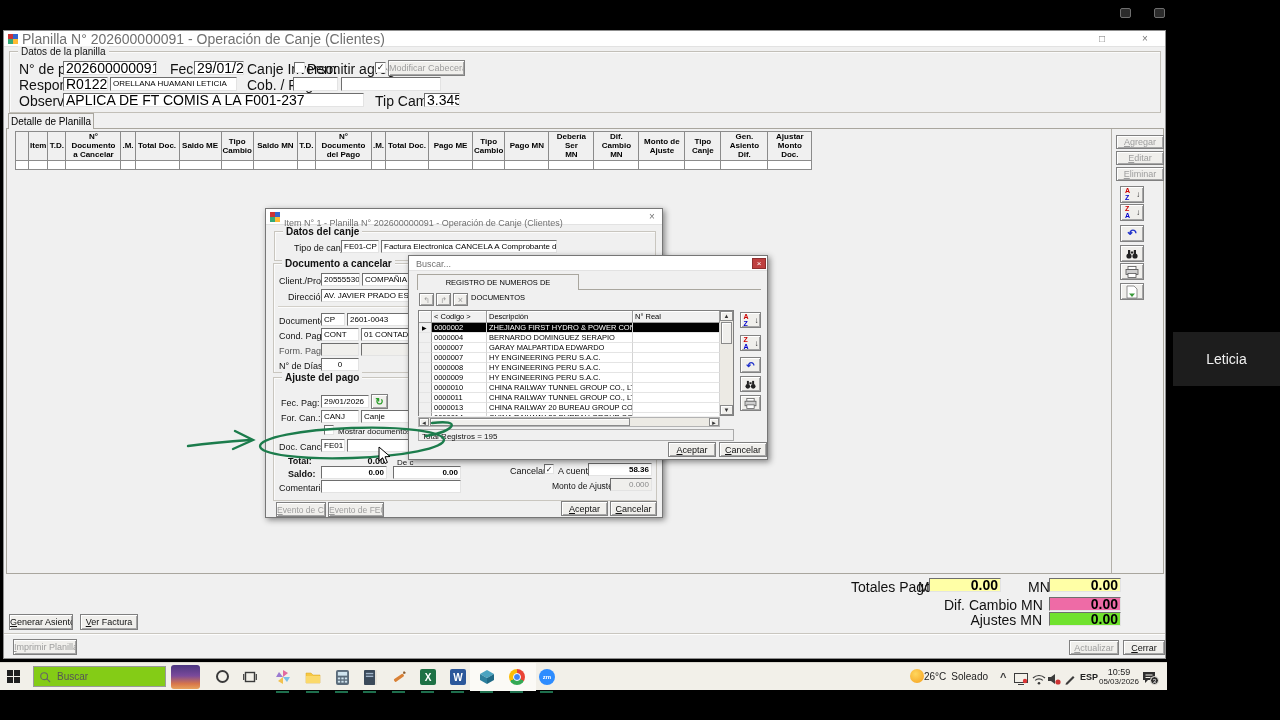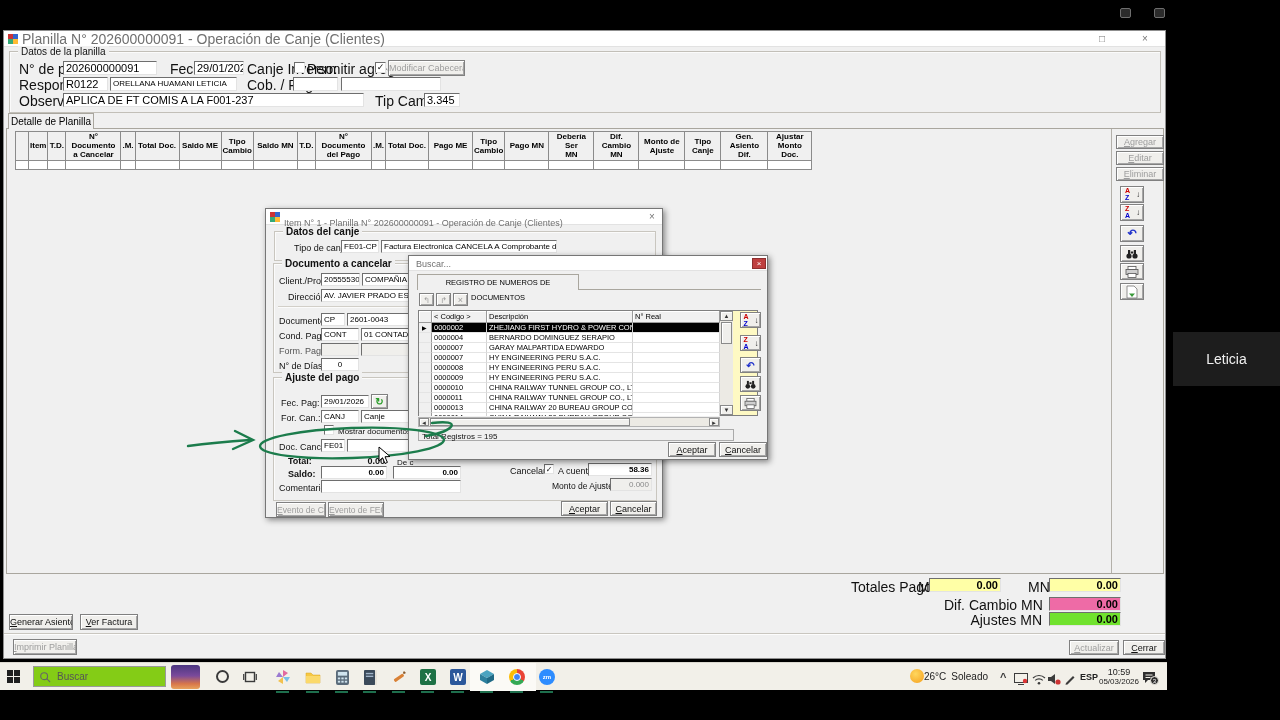--- a/index.html
+++ b/index.html
@@ -5,21 +5,21 @@
   *{margin:0;padding:0;box-sizing:border-box}
   html,body{width:1280px;height:720px}
   body{background:#000;position:relative;font-family:"Liberation Sans",sans-serif;overflow:hidden;cursor:default}
   .A{position:absolute}
   .lb{position:absolute;font-size:14px;color:#111;white-space:nowrap;line-height:12px}
   .lb.b{font-weight:bold}
   .lb.s{font-size:8.5px}
   .lb.xs{font-size:8px}
   .lb.gry{color:#707070}
   .lr{text-align:right}
-  .tb{position:absolute;background:#fff;border:1px solid;border-color:#6e6e6e #e3e3e3 #e3e3e3 #6e6e6e;font-size:11px;line-height:12px;padding:0 2px;white-space:nowrap;overflow:hidden;color:#000}
+  .tb{position:absolute;background:#fff;border:1px solid;border-color:#6e6e6e #e3e3e3 #e3e3e3 #6e6e6e;font-size:14px;line-height:12px;padding:0 2px;white-space:nowrap;overflow:hidden;color:#000}
   .tb.f8{font-size:8px}
   .tb.dis{background:#f0efec;color:#8a8a8a}
   .tb.num{text-align:right;font-weight:bold}
   .btn{position:absolute;background:#f0efec;border:1px solid #808080;box-shadow:inset 1px 1px 0 #fff,inset -1px -1px 0 #a6a6a6;font-size:10px;color:#111;text-align:center;white-space:nowrap;overflow:hidden}
   .btn.dis{color:#9d9d9d}
   .btn.acc::first-letter{text-decoration:underline}
   .btn.f8{font-size:8.5px}
   .grp{position:absolute;border:1px solid #c2bfb8;box-shadow:1px 1px 0 #fbfbfb inset}
   .leg{position:absolute;top:-6px;left:8px;background:#f0f0f0;padding:0 3px;font-size:10px;line-height:11px;color:#111}
   .leg.b{font-weight:bold}
@@ -297,21 +297,21 @@
     <span class="lb gry" style="left:7px;top:2px;font-size:9px">Buscar...</span>
     <div class="A" style="left:343px;top:2px;width:14px;height:11px;background:#bf4040;border:1px solid #8d2f2f;color:#fff;font-size:8px;line-height:9px;text-align:center"><span class="g" data-glyph="×"></span></div>
   </div>
   <div class="A" style="left:8px;top:18px;width:162px;height:16px;border:1px solid #a9a69e;border-bottom:none;background:#f0f0f0;font-size:7.5px;line-height:15px;text-align:center;z-index:2">REGISTRO DE NUMEROS DE DOCUMENTOS</div>
   <div class="A" style="left:8px;top:33px;width:344px;height:1px;background:#a9a69e"></div>
 
   <div class="btn dis" style="left:10px;top:37px;width:15px;height:13px;line-height:12px"><span class="g" data-glyph="↰" style="font-size:8px"></span></div>
   <div class="btn dis" style="left:27px;top:37px;width:15px;height:13px;line-height:12px"><span class="g" data-glyph="↱" style="font-size:8px"></span></div>
   <div class="btn dis" style="left:44px;top:37px;width:15px;height:13px;line-height:12px"><span class="g" data-glyph="×" style="font-size:9px"></span></div>
 
-  <div class="A" style="left:9px;top:54px;width:340px;height:106px;background:#fef9c3;border:1px solid #7f7f7f">
+  <div class="A" style="left:9px;top:54px;width:316px;height:106px;background:#fef9c3;border:1px solid #7f7f7f">
     <div style="display:flex">
       <div class="shc" style="width:13px"></div>
       <div class="shc" style="width:55px">&lt; Codigo &gt;</div>
       <div class="shc" style="width:146px">Descripción</div>
       <div class="shc" style="width:87px">N° Real</div>
     </div>
     <div class="A" style="left:0;top:12px;width:301px;height:93px;overflow:hidden">
       <div class="srow sel">
           <div class="sc m" style="width:13px"><span class="g" data-glyph="▶" style="font-size:6px"></span></div>
           <div class="sc d" style="width:55px">0000002</div>

